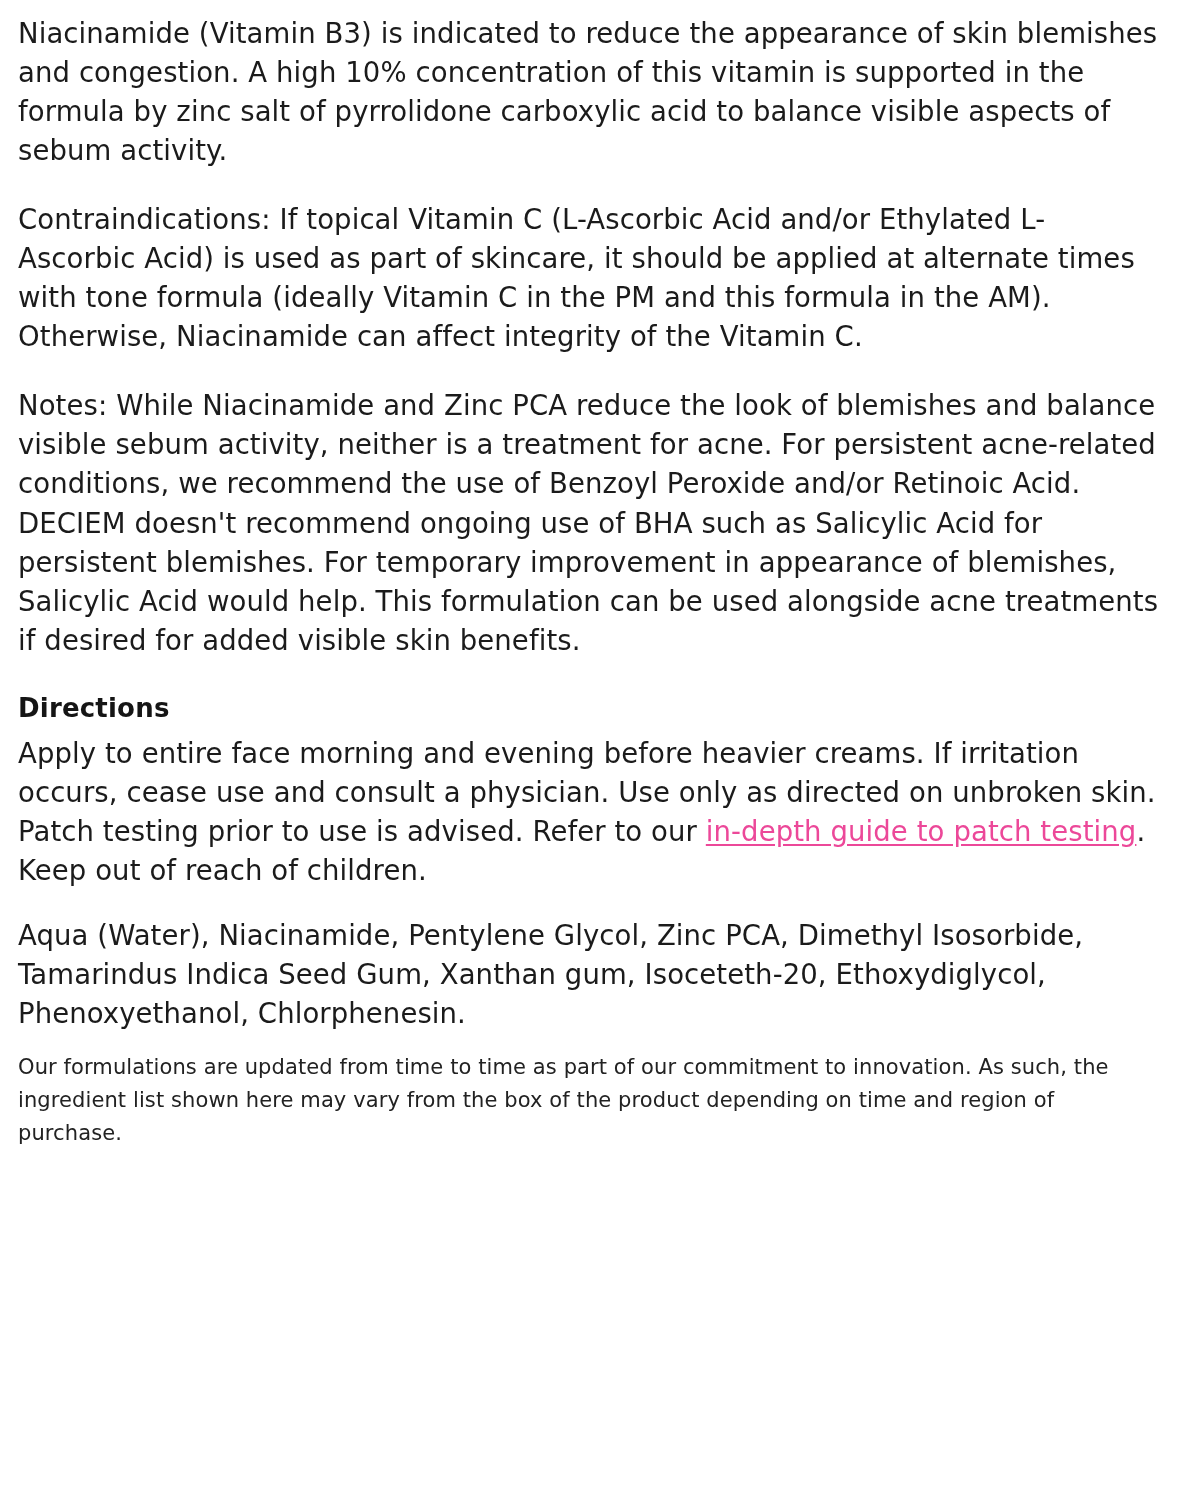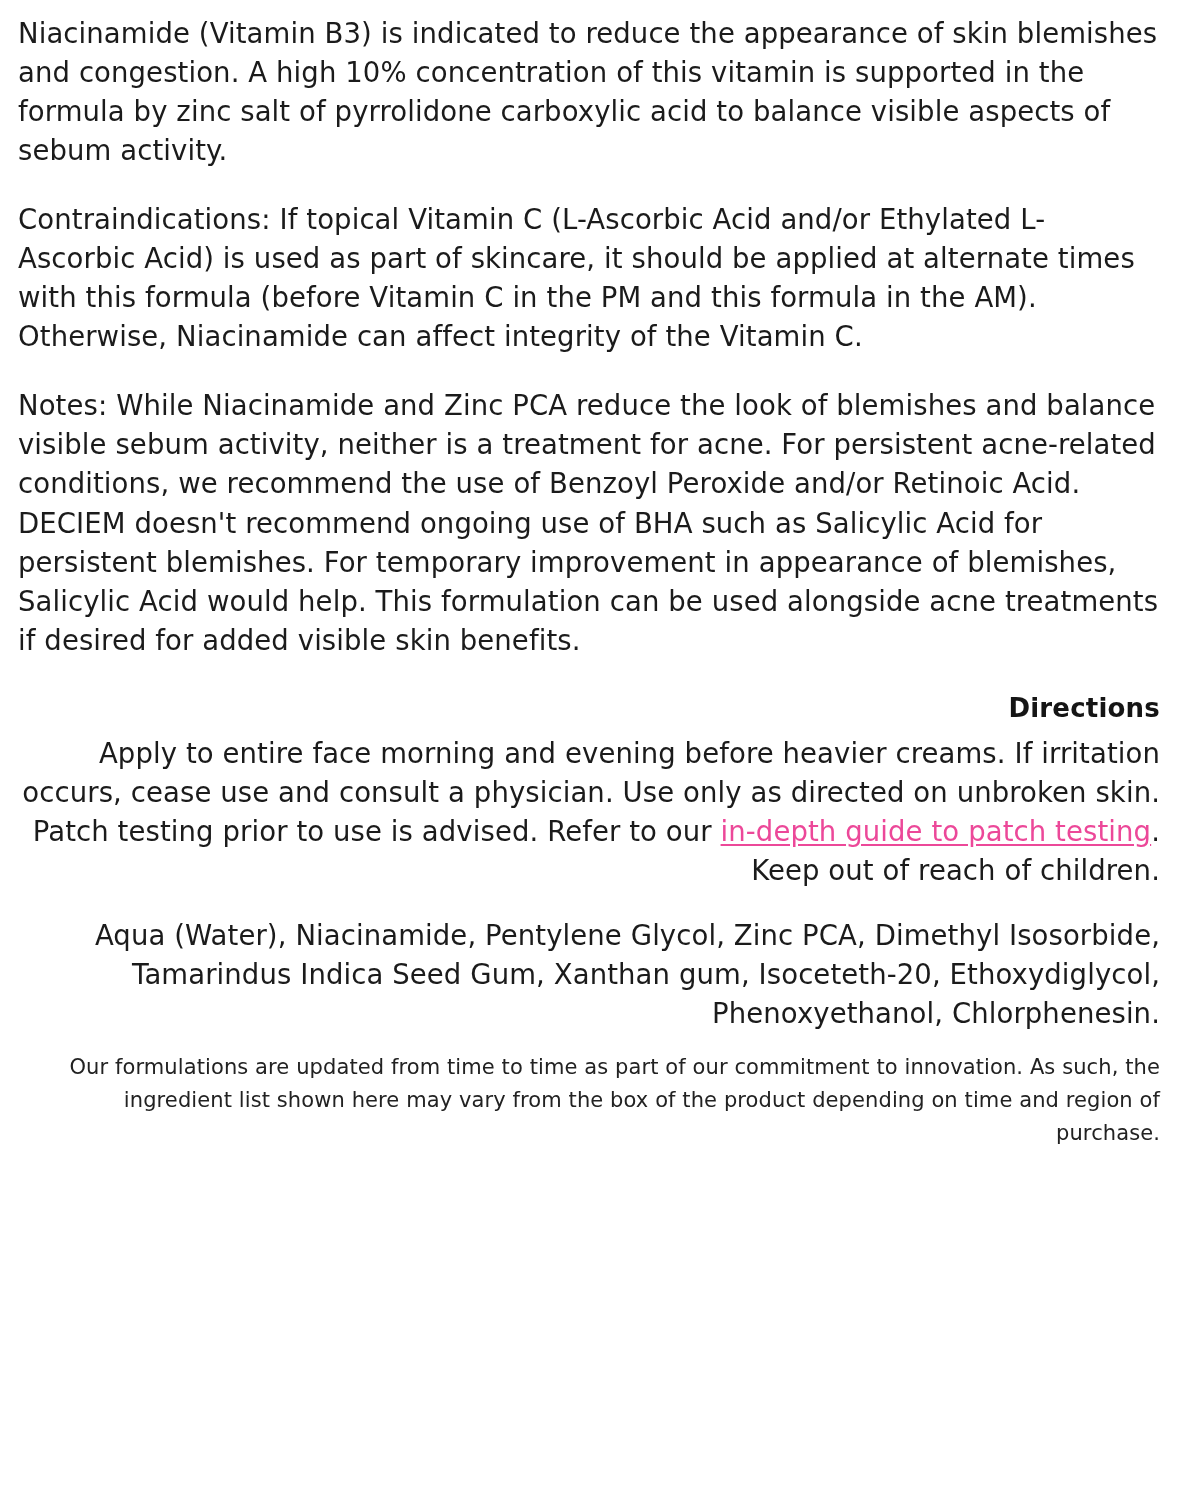--- a/index.html
+++ b/index.html
@@ -34,47 +34,46 @@
   h2.section-heading {
     margin: 10px 0 8px 0;
     font-size: 26px;
     line-height: 1.4;
     font-weight: 700;
     letter-spacing: 0.2px;
     color: #151515;
   }
   .section-block {
     margin-bottom: 26px;
-    text-align: right;
   }
   .section-block p.body-text {
     margin-bottom: 0;
   }
   a.inline-link {
     color: #ec4899;
     text-decoration: underline;
     text-underline-offset: 3px;
   }
   p.fine-print {
-    margin: 6px 0 0 15px;
+    margin: 6px 0 0 0;
     font-size: 21px;
     line-height: 1.55;
     color: #222222;
     letter-spacing: 0.1px;
   }
   .spacer-small { height: 12px; }
 </style>
 </head>
 <body>
 
 <div class="page">
 
   <p class="body-text">Niacinamide (Vitamin B3) is indicated to reduce the appearance of skin blemishes and congestion. A high 10% concentration of this vitamin is supported in the formula by zinc salt of pyrrolidone carboxylic acid to balance visible aspects of sebum activity.</p>
 
-  <p class="body-text">Contraindications: If topical Vitamin C (L-Ascorbic Acid and/or Ethylated L-Ascorbic Acid) is used as part of skincare, it should be applied at alternate times with this formula (before Vitamin C in the PM and this formula in the AM). Otherwise, Niacinamide can affect integrity of the Vitamin C.</p>
+  <p class="body-text">Contraindications: If topical Vitamin C (L-Ascorbic Acid and/or Ethylated L-Ascorbic Acid) is used as part of skincare, it should be applied at alternate times with tone formula (ideally Vitamin C in the PM and this formula in the AM). Otherwise, Niacinamide can affect integrity of the Vitamin C.</p>
 
   <p class="body-text">Notes: While Niacinamide and Zinc PCA reduce the look of blemishes and balance visible sebum activity, neither is a treatment for acne. For persistent acne-related conditions, we recommend the use of Benzoyl Peroxide and/or Retinoic Acid. DECIEM doesn't recommend ongoing use of BHA such as Salicylic Acid for persistent blemishes. For temporary improvement in appearance of blemishes, Salicylic Acid would help. This formulation can be used alongside acne treatments if desired for added visible skin benefits.</p>
 
 
   <div class="section-block">
     <h2 class="section-heading">Directions</h2>
     <p class="body-text"><span>Apply to entire face morning and evening before heavier creams. If irritation occurs, cease use and consult a physician. Use only as directed on unbroken skin. Patch testing prior to use is advised. Refer to our </span><a class="inline-link" href="#">in-depth guide to patch testing</a><span>. Keep out of reach of children.</span></p>
   </div>
 
   <div class="section-block">

